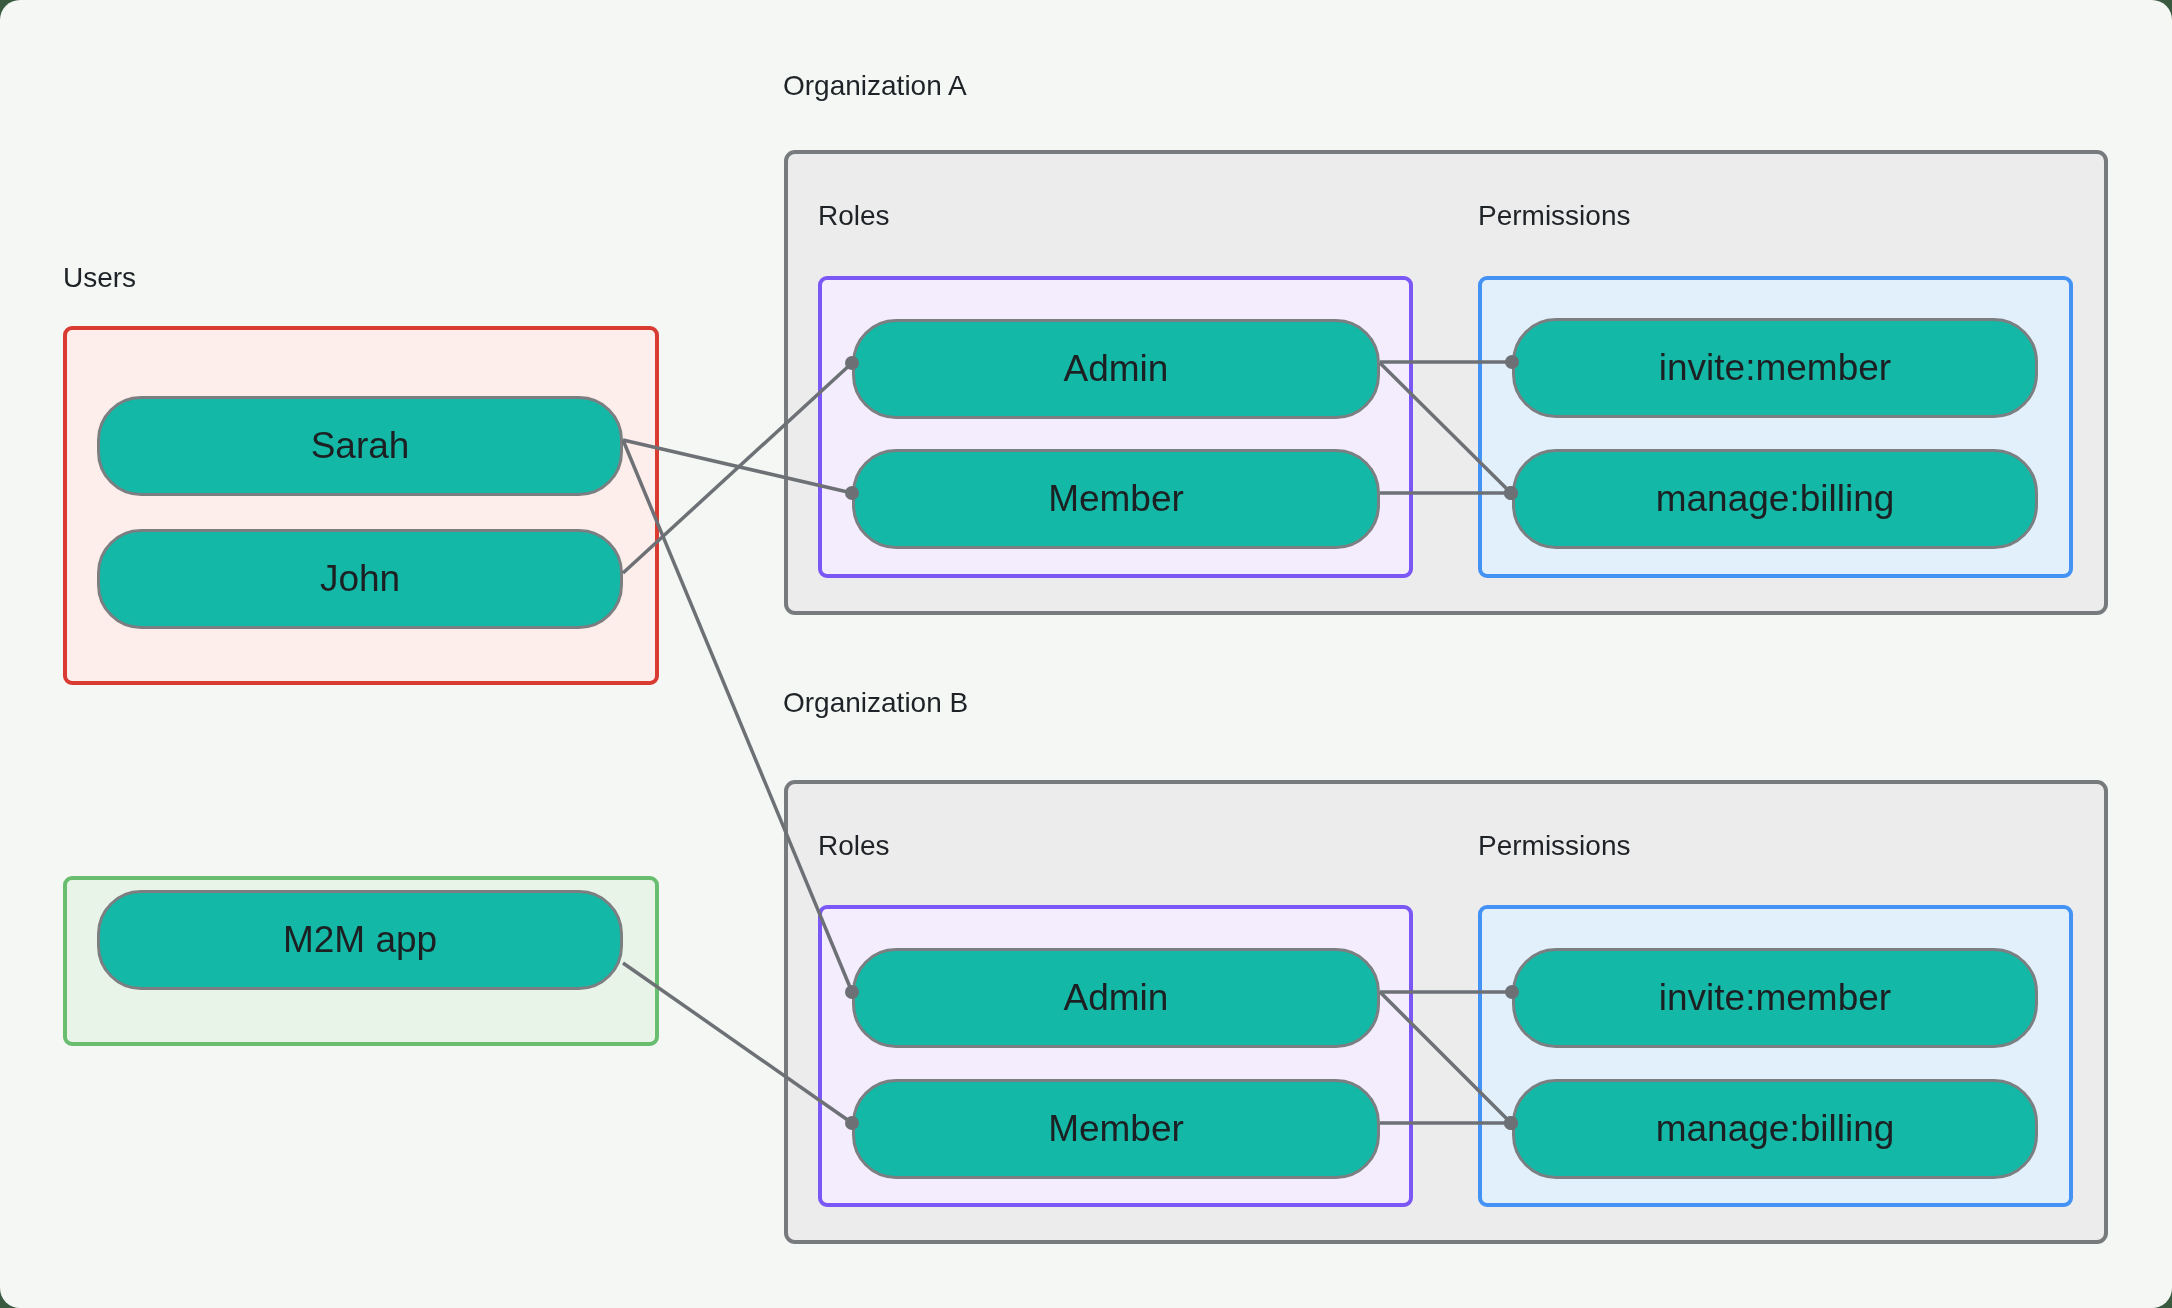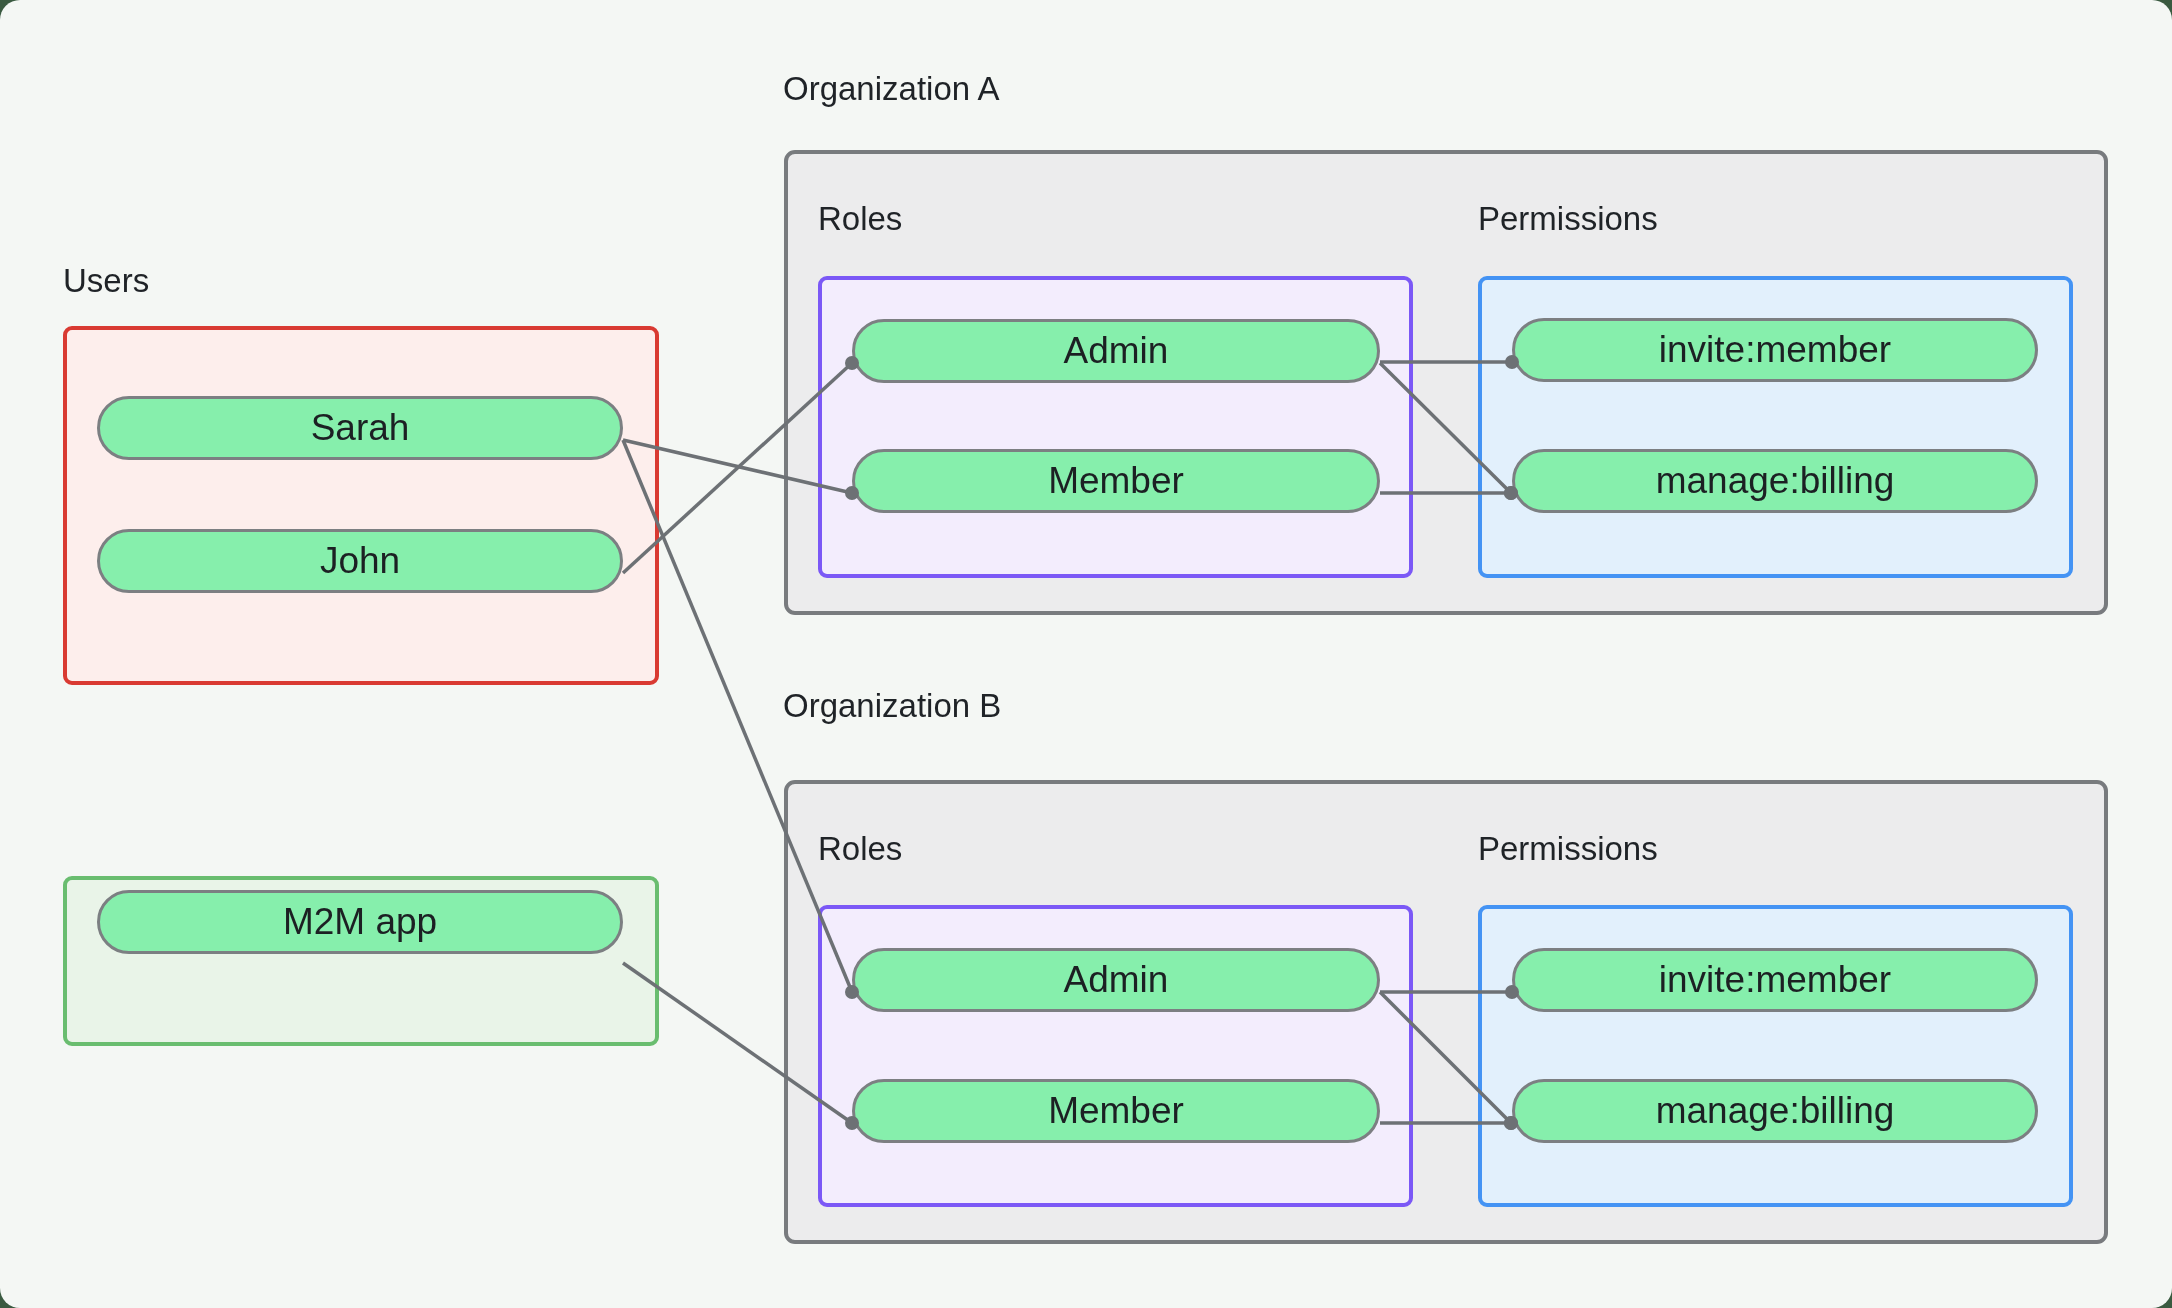--- a/index.html
+++ b/index.html
@@ -12,21 +12,21 @@
     position: relative;
     width: 2172px;
     height: 1308px;
     background: #f4f7f4;
     border-radius: 20px;
     overflow: hidden;
   }
 
   .section-label {
     position: absolute;
-    font-size: 33px;
+    font-size: 28px;
     font-weight: 500;
     color: #1f2327;
     line-height: 1.25;
     white-space: nowrap;
     z-index: 2;
   }
 
   .group-box {
     position: absolute;
     border-radius: 9px;
@@ -40,22 +40,22 @@
   .org-b-box   { left: 784px; top: 780px; width: 1324px; height: 464px; }
   .roles-box   { background: #f3edfd; border: 4px solid #7b58f6; border-radius: 9px; }
   .perms-box   { background: #e2f0fc; border: 4px solid #4493f4; border-radius: 9px; }
   .roles-a     { left: 818px;  top: 276px; width: 595px; height: 302px; }
   .perms-a     { left: 1478px; top: 276px; width: 595px; height: 302px; }
   .roles-b     { left: 818px;  top: 905px; width: 595px; height: 302px; }
   .perms-b     { left: 1478px; top: 905px; width: 595px; height: 302px; }
 
   .pill {
     position: absolute;
-    height: 64px;
-    background: #86efac;
+    height: 100px;
+    background: #14b8a6;
     border: 3.5px solid #7c7f82;
     border-radius: 44px;
     box-sizing: border-box;
     display: flex;
     align-items: center;
     justify-content: center;
     font-size: 37px;
     font-weight: 400;
     color: #1c2023;
     z-index: 2;

